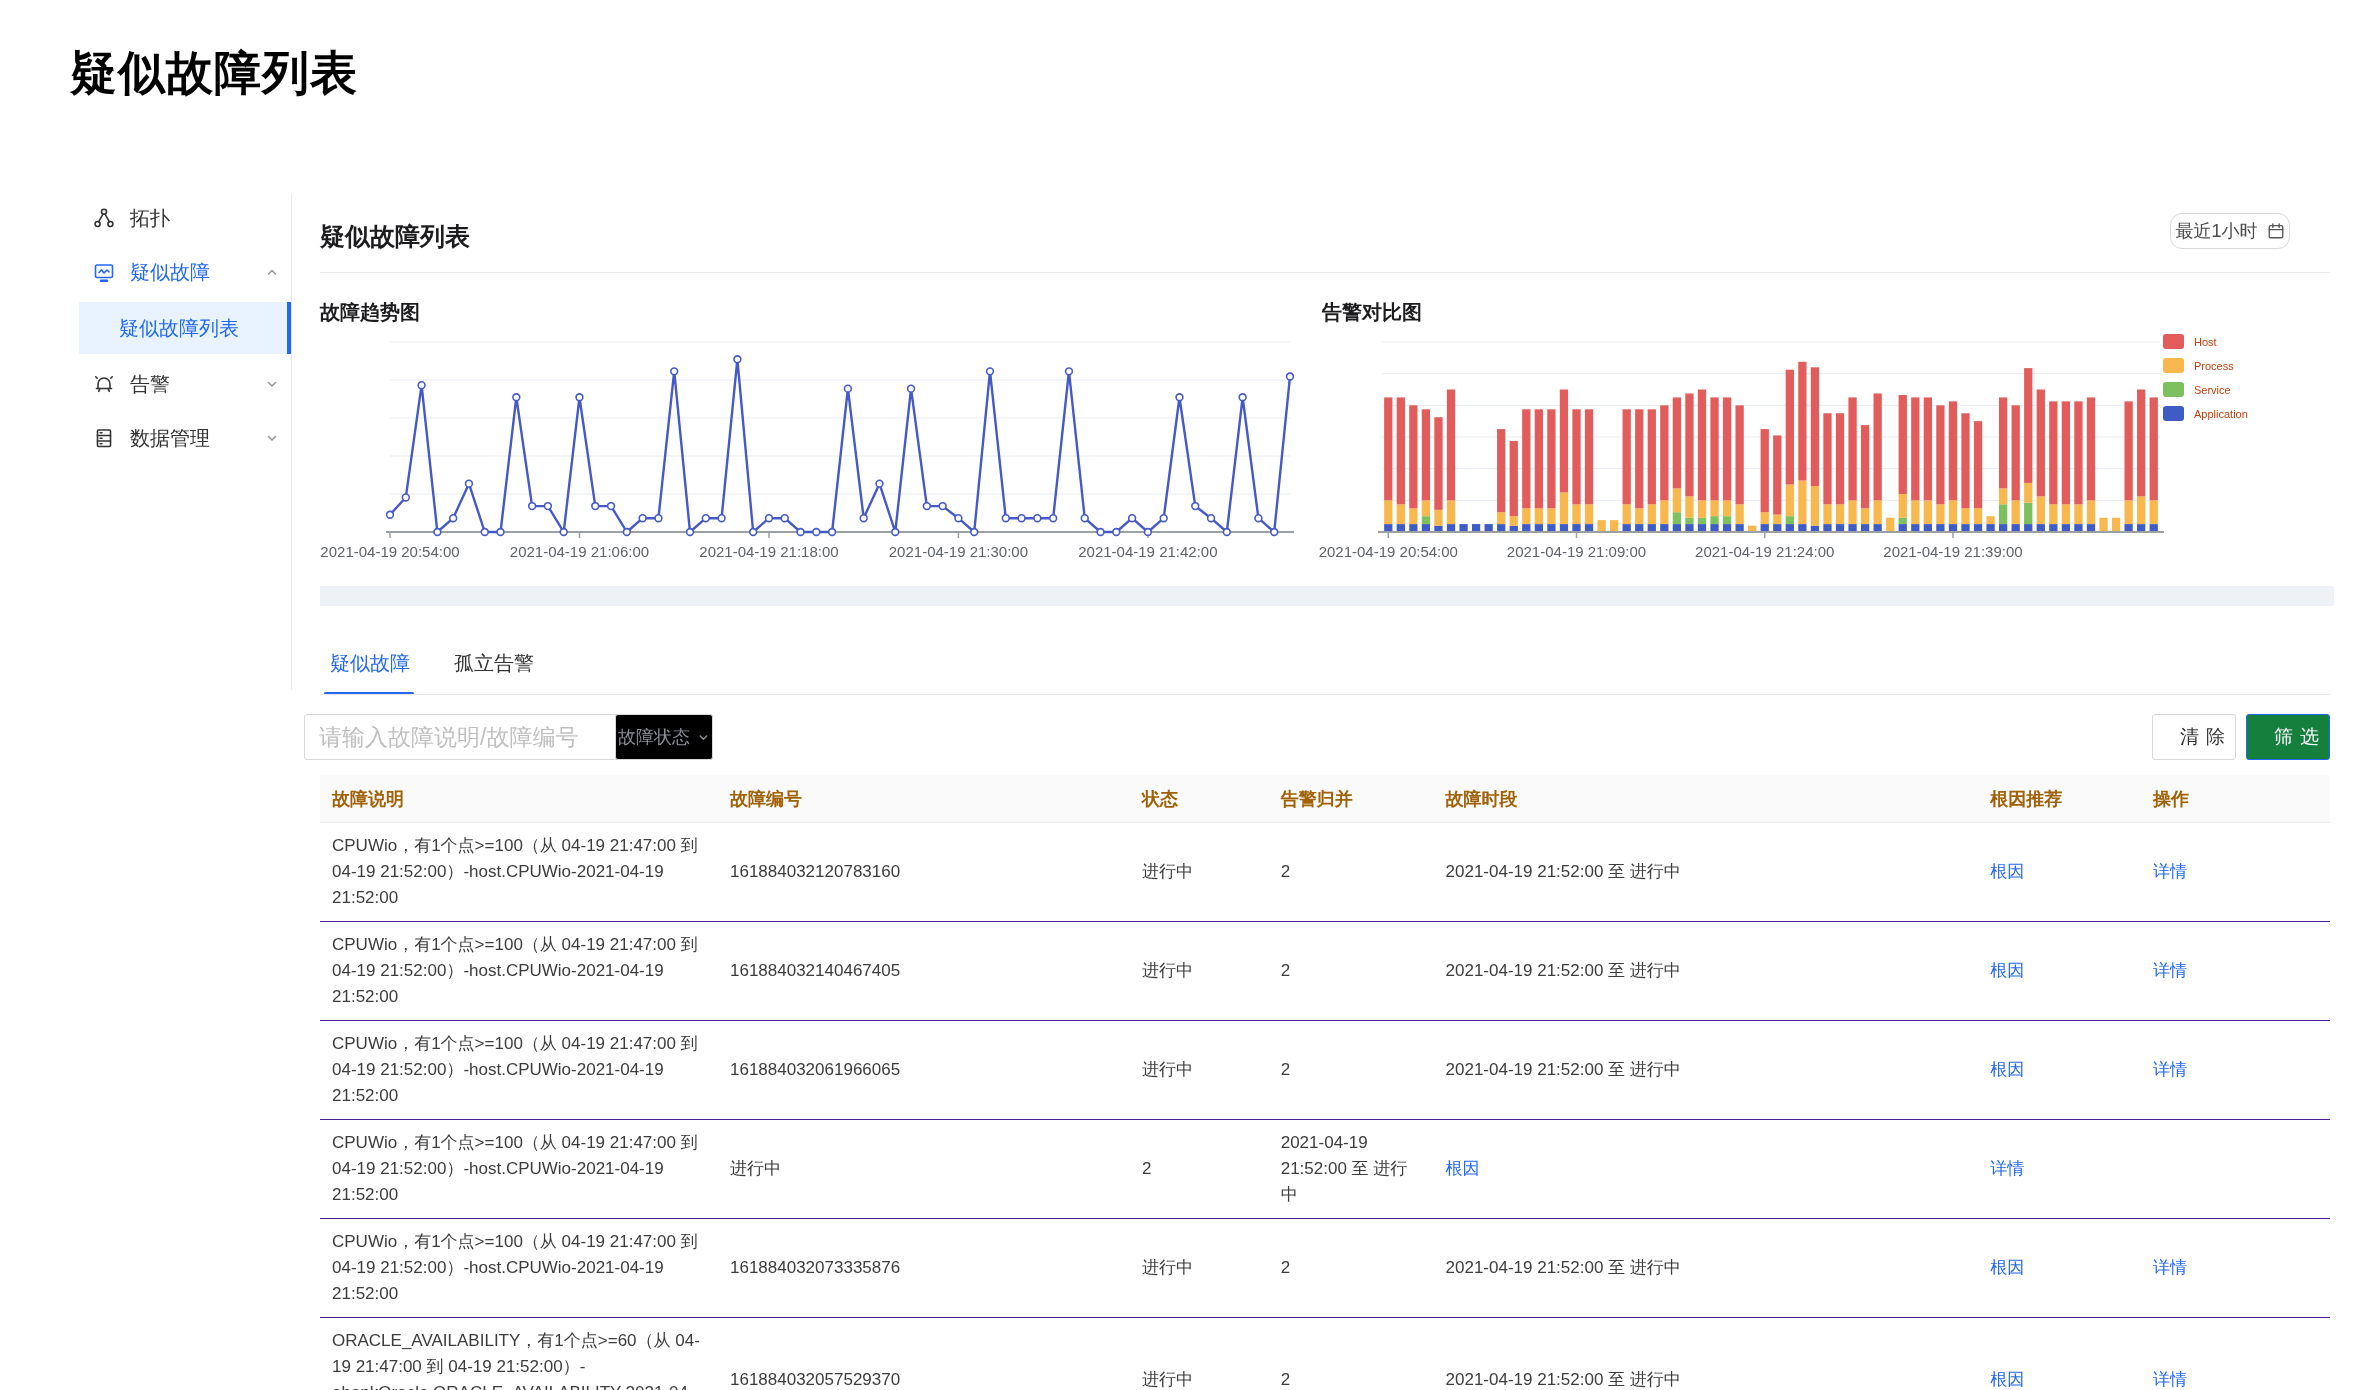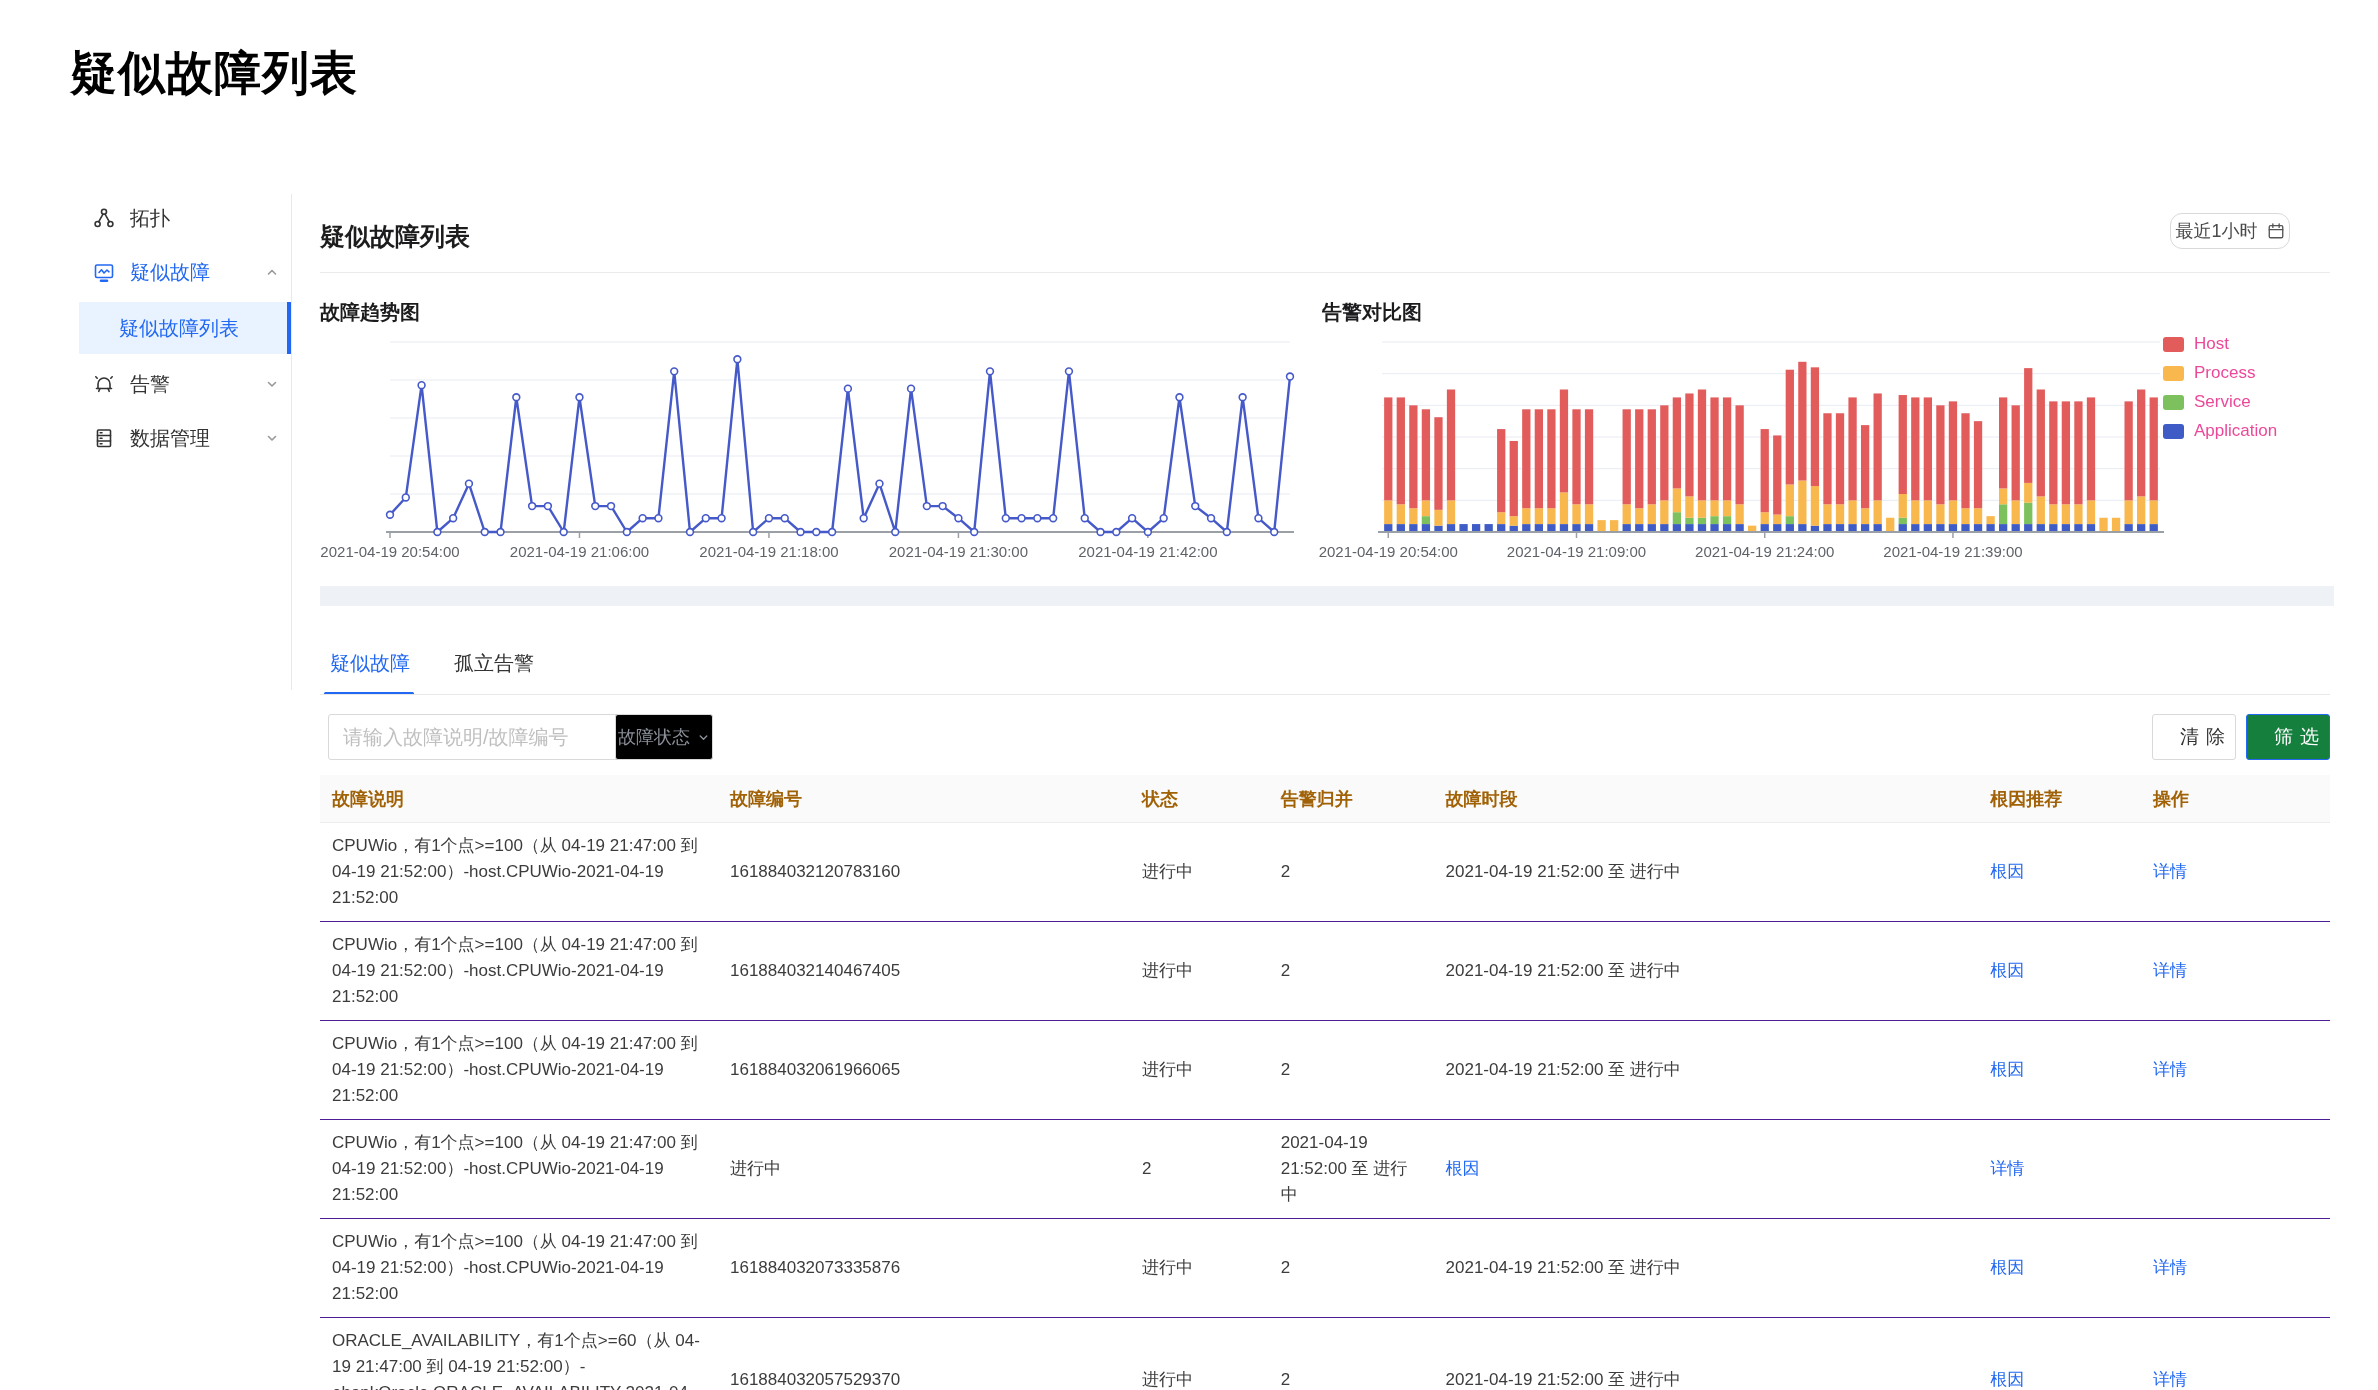--- a/index.html
+++ b/index.html
@@ -30,33 +30,33 @@
   .hr-tabs { top:694px; background:#e9e9e9; }
 
   
   .chart-title { position:absolute; top:299px; font-size:20px; font-weight:700; color:#1c1c1e; }
   .ct-1 { left:320px; } .ct-2 { left:1322px; }
   #line-chart { position:absolute; left:386px; top:334px; }
   #bar-chart  { position:absolute; left:1378px; top:334px; }
   .legend { position:absolute; left:2163px; top:334px; display:flex; flex-direction:column; gap:9px; }
   .legend-item { display:flex; align-items:center; gap:10px; cursor:pointer; }
   .legend-swatch { width:21px; height:15px; border-radius:3px; display:inline-block; }
-  .legend-label { font-size:17px; color:#ec4899; }
+  .legend-label { font-size:11px; color:#c2410c; }
 
   .band { position:absolute; left:320px; top:586px; width:2014px; height:20px; background:#eef1f5; }
 
   
   .tabs { position:absolute; left:330px; top:650px; display:flex; gap:44px; font-size:20px; }
   .tab { color:#333; cursor:pointer; padding-bottom:24px; }
   .tab.active { color:#2268f2; }
   .tab-underline { position:absolute; left:324px; top:692px; width:90px; height:3px; background:#2268f2; border-radius:2px; }
 
   
-  .search-input { position:absolute; left:328px; top:714px; width:326px; height:46px; border:1px solid #d9d9d9;
-    border-radius:3px; padding:0 14px; font-size:20px; color:#333; outline:none;
+  .search-input { position:absolute; left:304px; top:714px; width:326px; height:46px; border:1px solid #d9d9d9;
+    border-radius:3px; padding:0 14px; font-size:23px; color:#333; outline:none;
     font-family:"Liberation Sans","DejaVu Sans",sans-serif; }
   .search-input::placeholder { color:#bfbfbf; }
   .status-select { position:absolute; left:615px; top:714px; width:98px; height:46px; border:1px solid #d9d9d9;
     border-radius:3px; display:flex; align-items:center; justify-content:center; gap:7px;
     font-size:18px; color:#8c9099; cursor:pointer; background:#000000; }
   .btn { position:absolute; top:714px; height:46px; width:84px; border-radius:3px; font-size:19px;
     display:flex; align-items:center; justify-content:center; cursor:pointer; letter-spacing:7px;
     padding-left:24px; font-family:"Liberation Sans","DejaVu Sans",sans-serif; border:1px solid #d9d9d9; }
   .btn-clear { left:2152px; background:#fff; color:#333; }
   .btn-filter { left:2246px; background:#15803d; border-color:#2268f2; color:#fff; }

